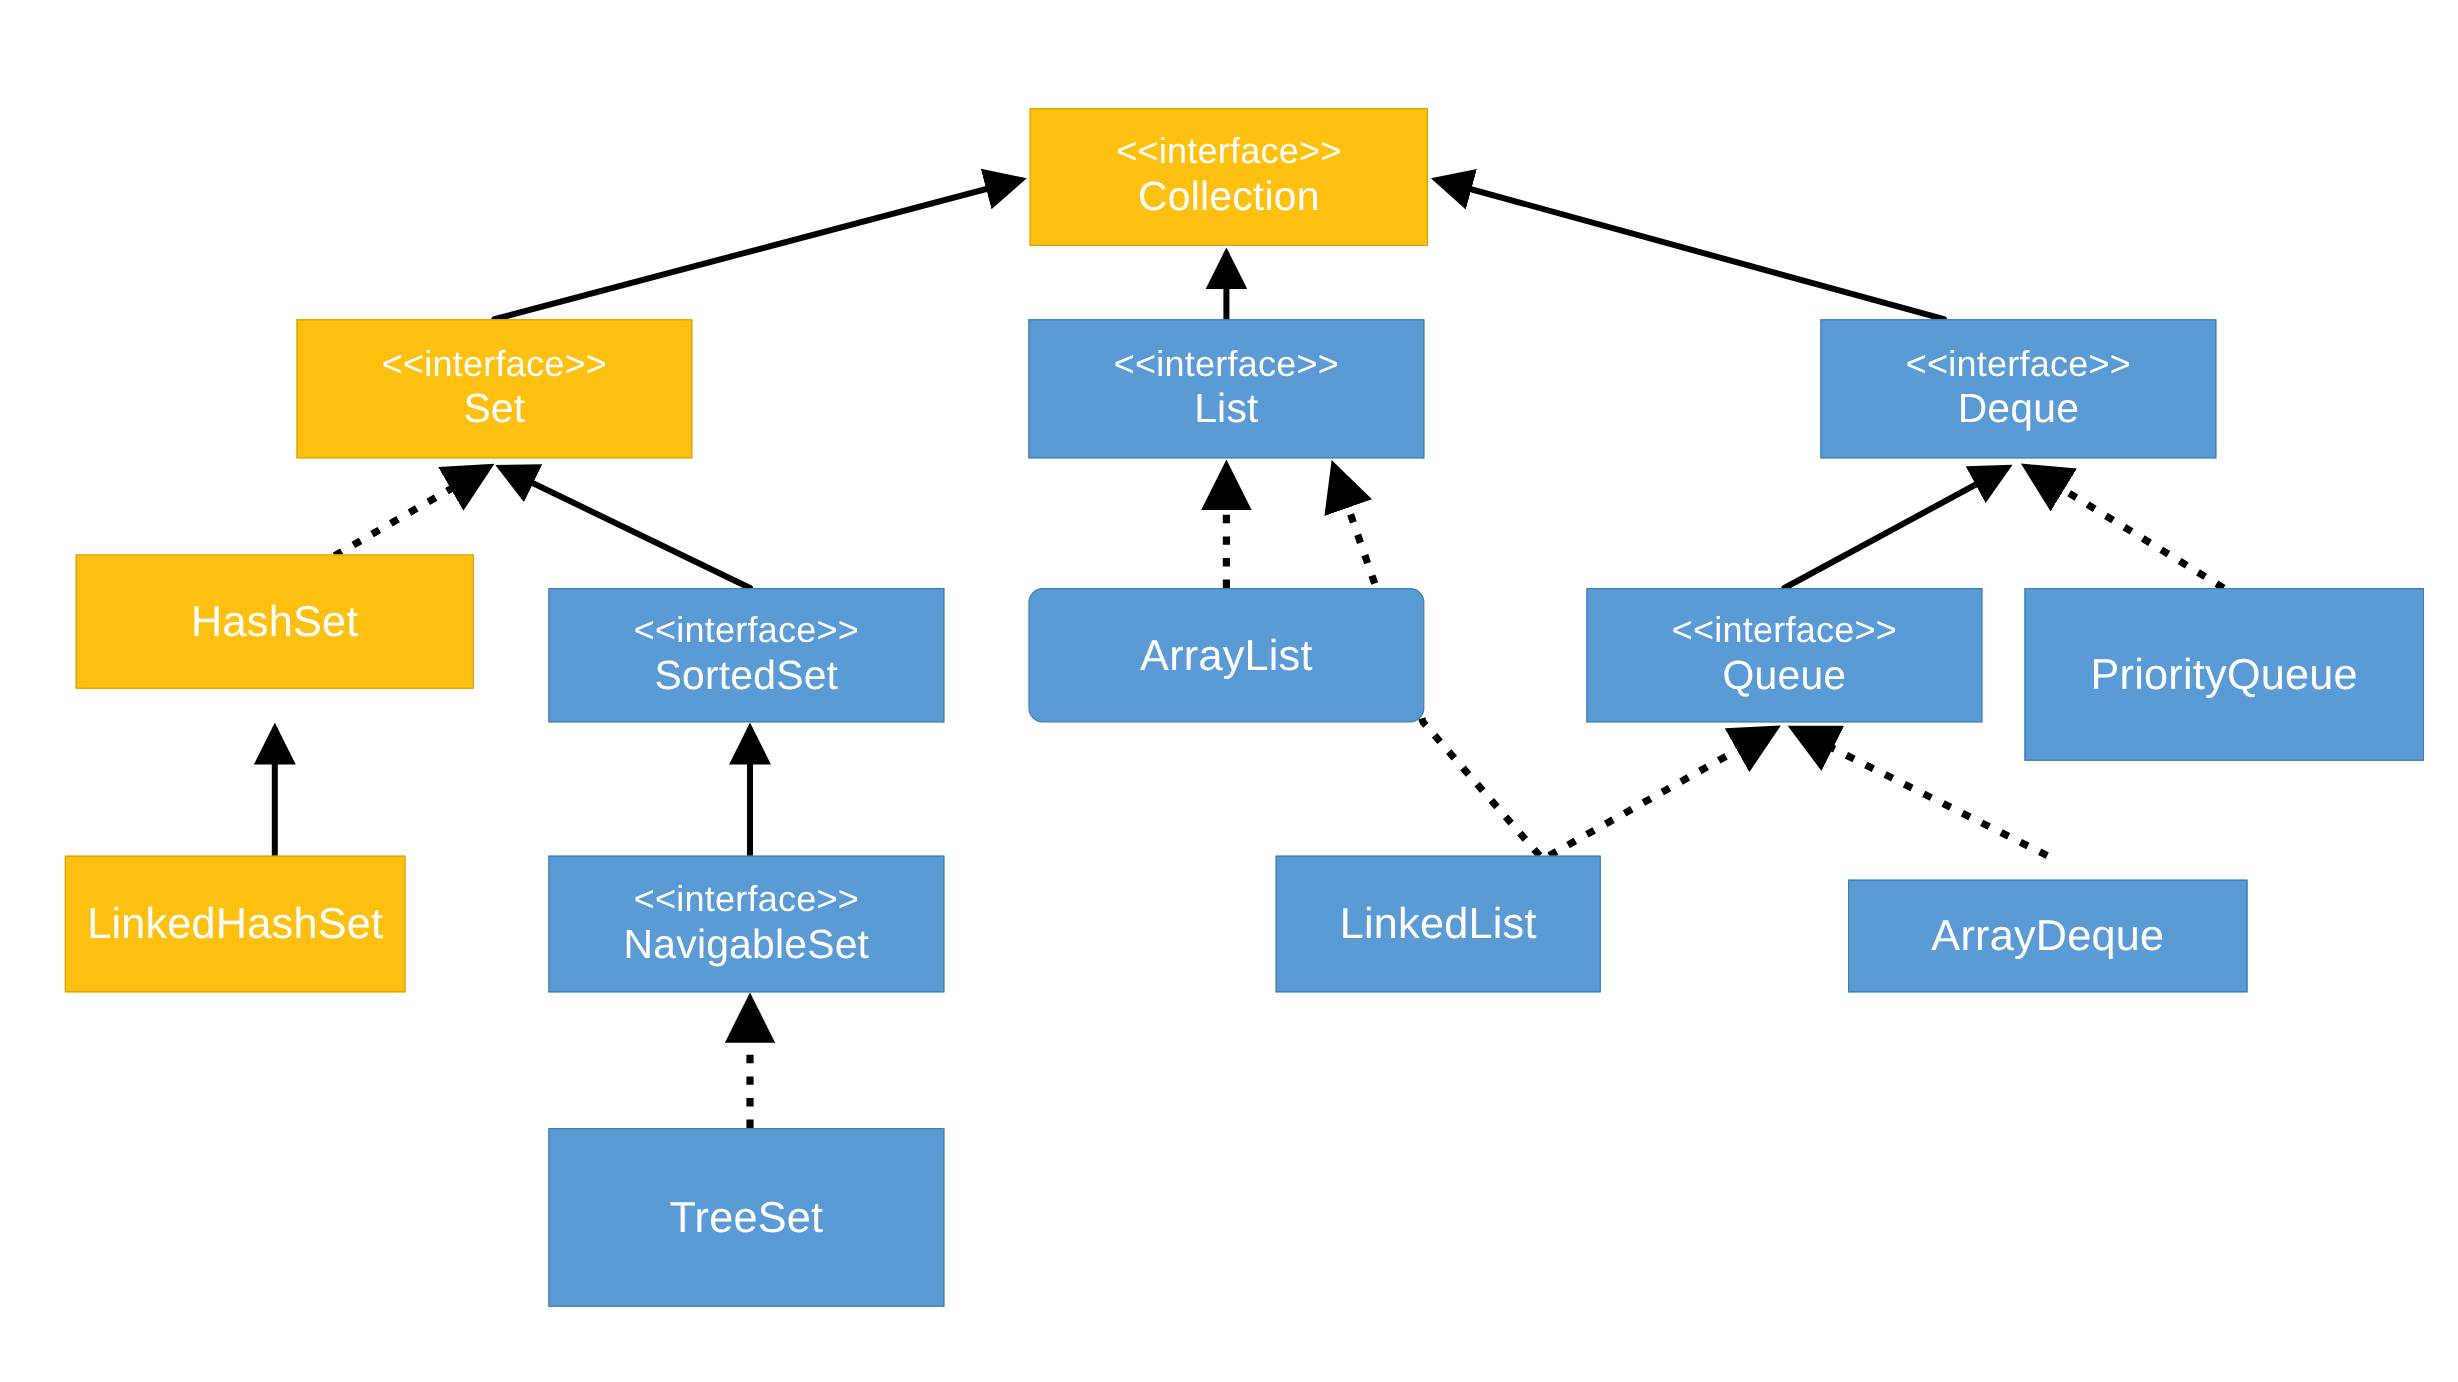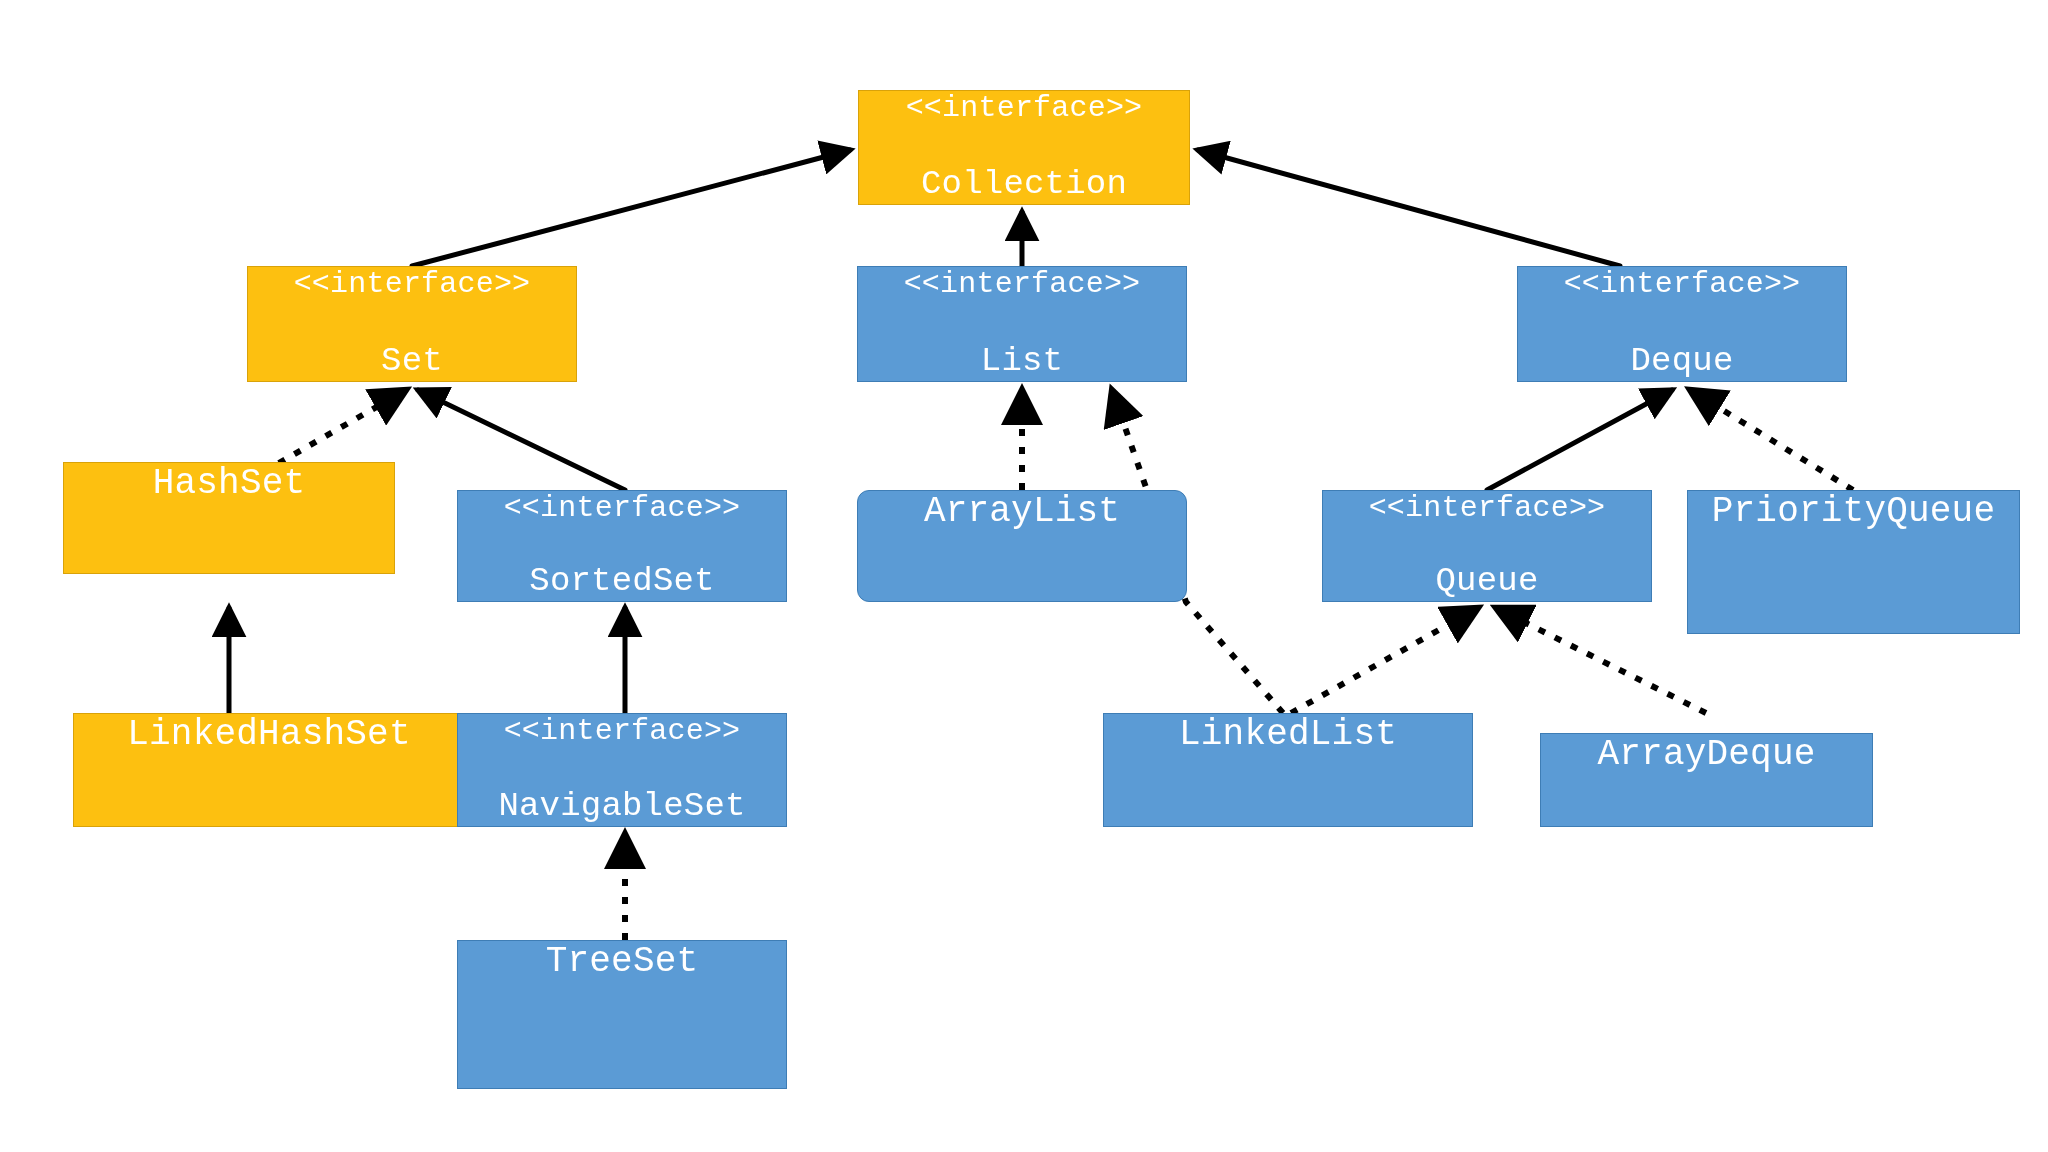--- a/index.html
+++ b/index.html
@@ -25,28 +25,27 @@
     width: 2048px;
     height: 1152px;
     pointer-events: none;
   }
   .node {
     position: absolute;
     box-sizing: border-box;
     display: flex;
     flex-direction: column;
     align-items: center;
-    justify-content: space-between;
+    justify-content: center;
     color: #ffffff;
     text-align: center;
     line-height: 1.16;
     font-weight: 400;
     letter-spacing: 0.2px;
     z-index: 2;
-    font-family: Liberation Mono, monospace;
   }
   .node.interface-kind {
     
   }
   .node .stereo {
     display: block;
     font-size: 30px;
     white-space: nowrap;
   }
   .node .cname {
@@ -125,28 +124,28 @@
       <div class="node blue single" style="left: 857px; top: 490px; width: 330px; height: 112px; border-radius: 12px;">
         <span class="cname">ArrayList</span>
       </div>
       <div class="node blue interface-kind" style="left: 1322px; top: 490px; width: 330px; height: 112px;">
         <span class="stereo">&lt;&lt;interface&gt;&gt;</span>
         <span class="cname">Queue</span>
       </div>
       <div class="node blue single" style="left: 1687px; top: 490px; width: 333px; height: 144px;">
         <span class="cname">PriorityQueue</span>
       </div>
-      <div class="node orange single" style="left: 73px; top: 713px; width: 392px; height: 114px;">
+      <div class="node orange single" style="left: 54px; top: 713px; width: 284px; height: 114px;">
         <span class="cname">LinkedHashSet</span>
       </div>
       <div class="node blue interface-kind" style="left: 457px; top: 713px; width: 330px; height: 114px;">
         <span class="stereo">&lt;&lt;interface&gt;&gt;</span>
         <span class="cname">NavigableSet</span>
       </div>
-      <div class="node blue single" style="left: 1103px; top: 713px; width: 370px; height: 114px;">
+      <div class="node blue single" style="left: 1063px; top: 713px; width: 271px; height: 114px;">
         <span class="cname">LinkedList</span>
       </div>
       <div class="node blue single" style="left: 1540px; top: 713px; width: 333px; height: 94px; margin-top: 20px;">
         <span class="cname">ArrayDeque</span>
       </div>
       <div class="node blue single" style="left: 457px; top: 940px; width: 330px; height: 149px;">
         <span class="cname">TreeSet</span>
       </div>
     </div>
 

